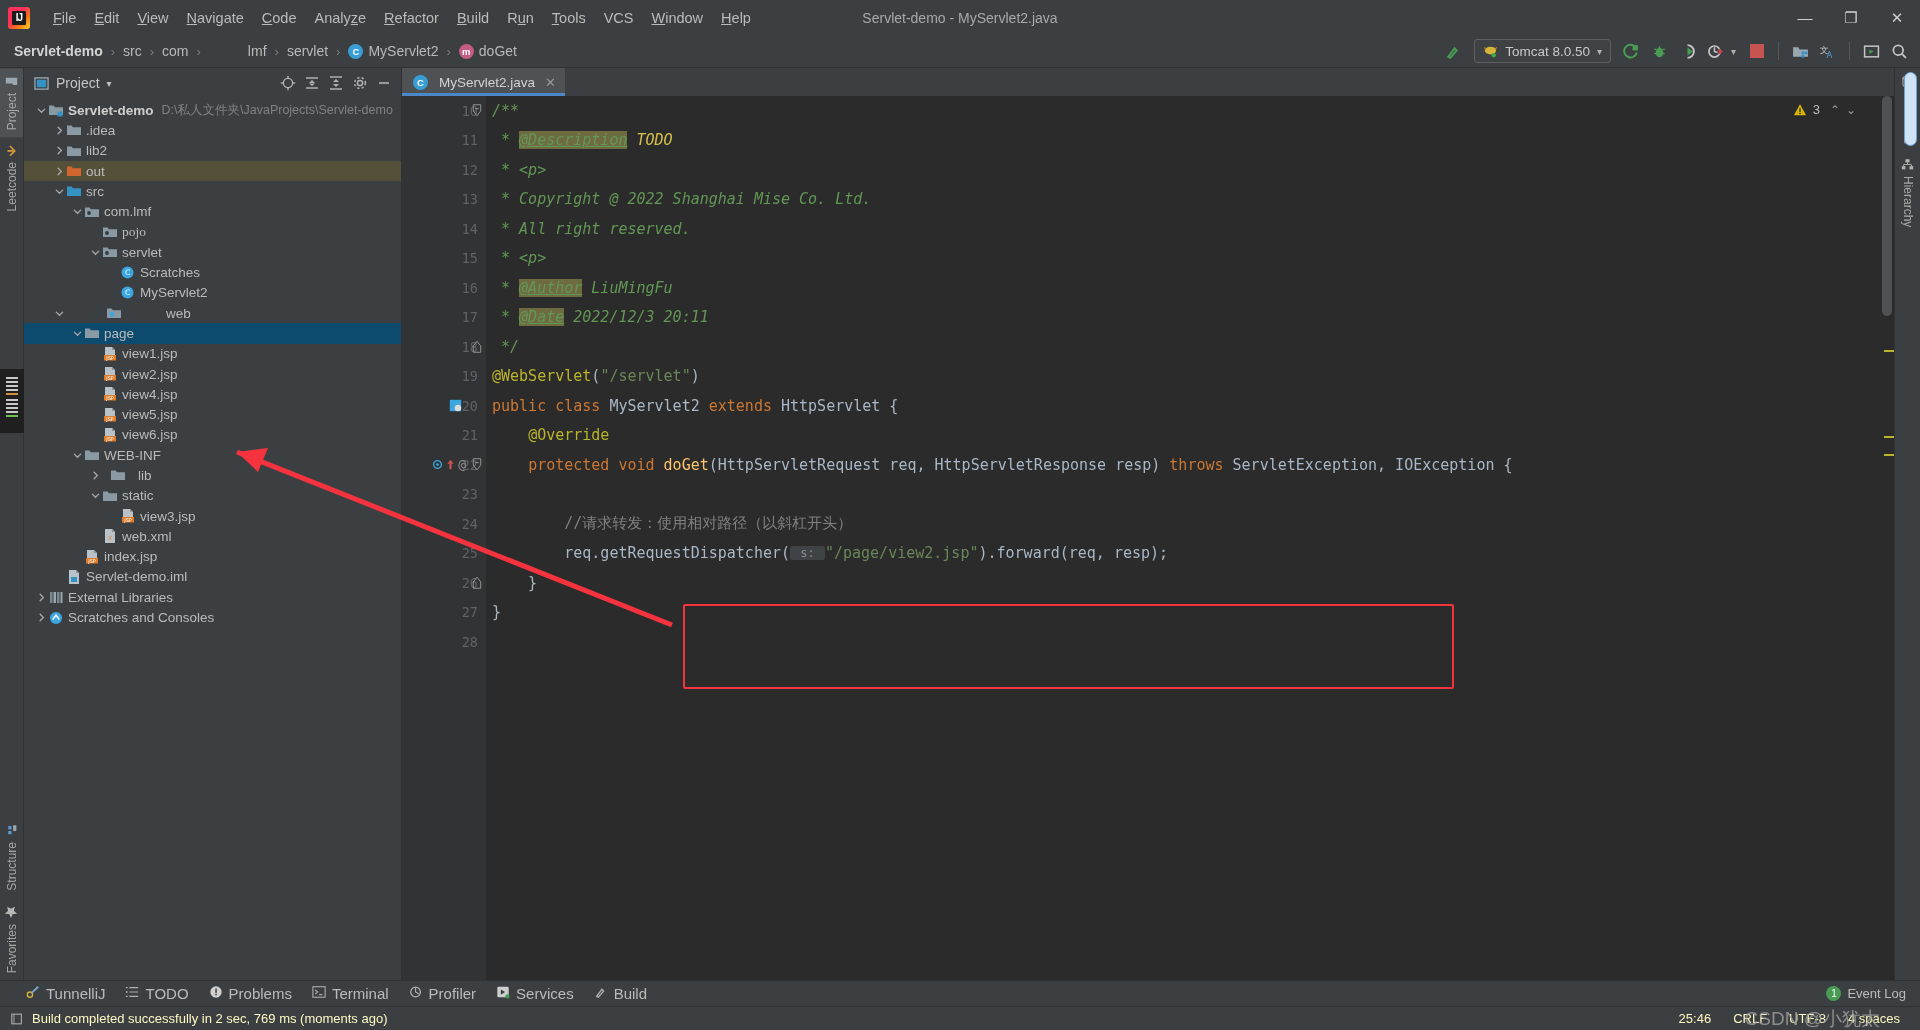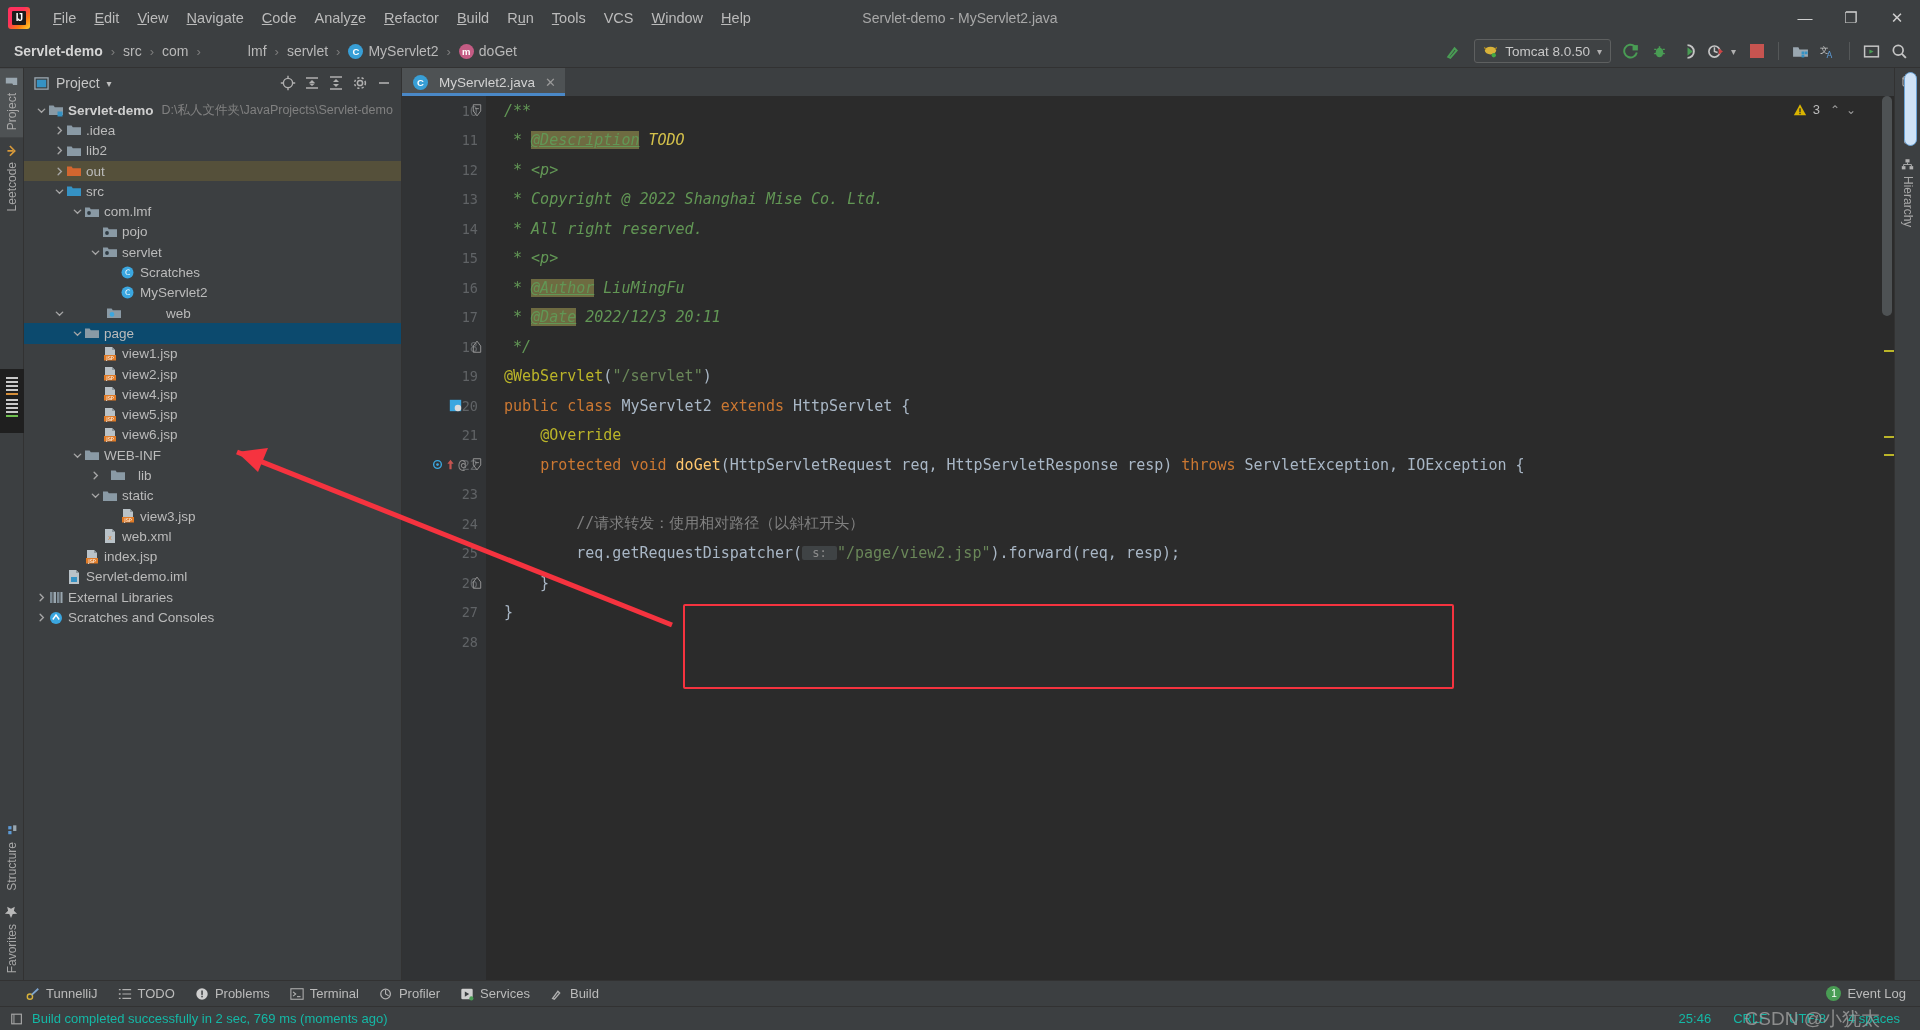--- a/index.html
+++ b/index.html
@@ -109,21 +109,21 @@
   
   .editor { flex:1; display:flex; flex-direction:column; min-width:0; background:#2b2b2b; }
   .tabs { height:28px; background:#3c3f41; display:flex; align-items:flex-end; flex-shrink:0; }
   .tab {
     height:28px; display:flex; align-items:center; gap:6px; padding:0 9px 0 11px;
     font-size:13.5px; color:#d2d2d2; background:#4e5254; position:relative;
   }
   .tab::after { content:""; position:absolute; left:0; right:0; bottom:0; height:3px; background:#4a88c7; }
   .tab .x { color:#9a9a9a; font-size:13px; margin-left:4px; }
 
-  .edwrap { flex:1; display:flex; min-height:0; position:relative; background:#2b2b2b;gap:12px; }
+  .edwrap { flex:1; display:flex; min-height:0; position:relative; background:#2b2b2b; }
   .gutter {
     width:84px; background:#313335; flex-shrink:0; position:relative;
     font-family:"DejaVu Sans Mono", monospace; font-size:13.5px;
   }
   .gline { height:29.5px; display:flex; align-items:center; justify-content:flex-end;
            padding-right:8px; color:#606366; position:relative; }
   .gmark { position:absolute; right:26px; display:flex; align-items:center; gap:2px; }
   .code {
     flex:1; position:relative; overflow:hidden;
     font-family:"DejaVu Sans Mono", monospace; font-size:15px;
@@ -153,28 +153,28 @@
   .redbox {
     position:absolute; border:2px solid #f5333f; border-radius:2px; pointer-events:none; z-index:20;
   }
   .arrow-svg { position:absolute; left:0; top:0; width:1920px; height:1030px; pointer-events:none; z-index:30; }
 
   
   .bottom-tabs {
     height:26px; background:#3c3f41; display:flex; align-items:center;
     padding-left:26px; gap:20px; flex-shrink:0; border-top:1px solid #323232;
   }
-  .btab { display:flex; align-items:center; gap:6px; font-size:13px; color:#bbbbbb; }
+  .btab { display:flex; gap:6px; font-size:15px; color:#bbbbbb; }
   .evlog { margin-left:auto; display:flex; align-items:center; gap:6px; padding-right:14px; font-size:13px; }
   .greendot { width:15px; height:15px; border-radius:50%; background:#499c54; color:#fff;
               font-size:10px; display:flex; align-items:center; justify-content:center; }
 
   .statusbar {
     height:24px; background:#3c3f41; display:flex; align-items:center;
-    padding:0 10px; font-size:13px; color:#14b8a6; flex-shrink:0; gap:8px;
+    padding:0 10px; font-size:13px; color:#fef9c3; flex-shrink:0; gap:8px;
     border-top:1px solid #323232; position:relative;
   }
   .sb-right { margin-left:auto; display:flex; align-items:center; gap:22px; padding-right:10px; }
   .watermark { position:absolute; right:40px; bottom:-2px; font-size:19px; color:#9b9b9b;
                opacity:.85; white-space:nowrap; }
 </style>
 </head>
 <body>
 
 <div class="app">
@@ -472,21 +472,21 @@
               <svg width="11" height="11" viewBox="0 0 12 12">
                 <path d="M2.5 4.5 L6 8 L9.5 4.5" fill="none" stroke="#a6a6a6" stroke-width="1.5" stroke-linecap="round"></path>
               </svg>
             </span>
             <span class="ficon"><svg width="16" height="16" viewBox="0 0 16 16">
                 <path d="M1 3.5 H5.6 L6.8 5.3 H15 V13 H1 Z" fill="#8a9aa5"></path>
                 <circle cx="5" cy="9" r="1.9" fill="#2f3a42"></circle>
               </svg></span>
             <span class="tlabel">com.lmf</span>
           </div>
-          <div class="trow" style="padding-left: 64px;">
+          <div class="trow" style="padding-left: 64px; font-family: Liberation Serif, serif;">
             <span class="tw"></span>
             <span class="ficon"><svg width="16" height="16" viewBox="0 0 16 16">
                 <path d="M1 3.5 H5.6 L6.8 5.3 H15 V13 H1 Z" fill="#8a9aa5"></path>
                 <circle cx="5" cy="9" r="1.9" fill="#2f3a42"></circle>
               </svg></span>
             <span class="tlabel">pojo</span>
           </div>
           <div class="trow" style="padding-left: 64px;">
             <span class="tw">
               <svg width="11" height="11" viewBox="0 0 12 12">

